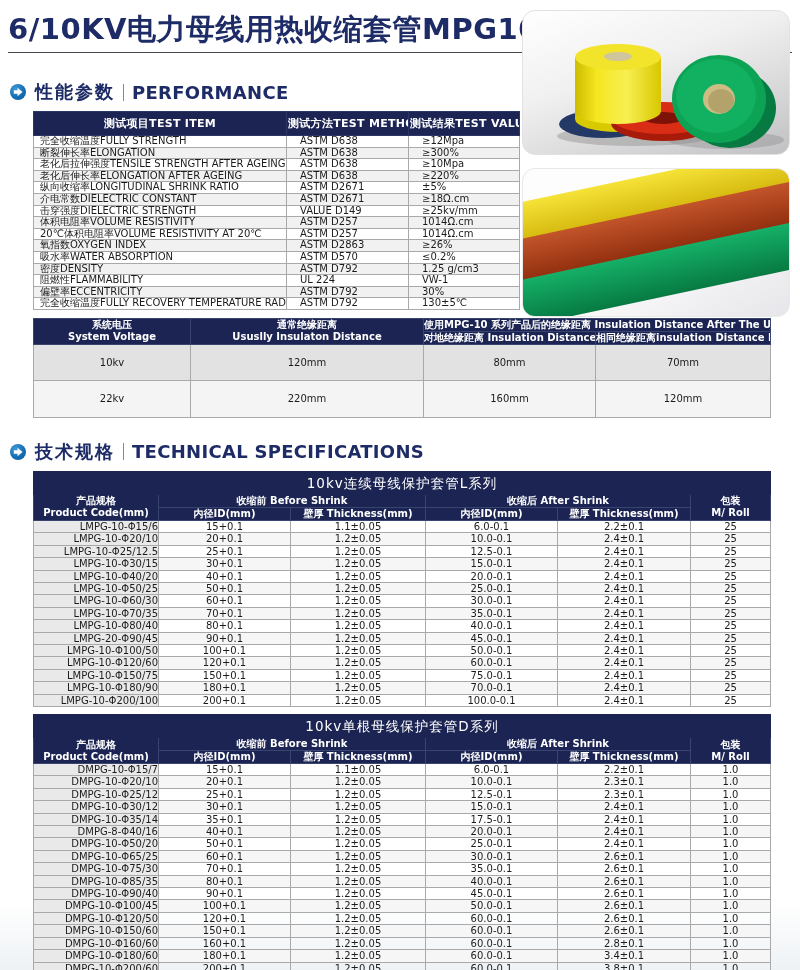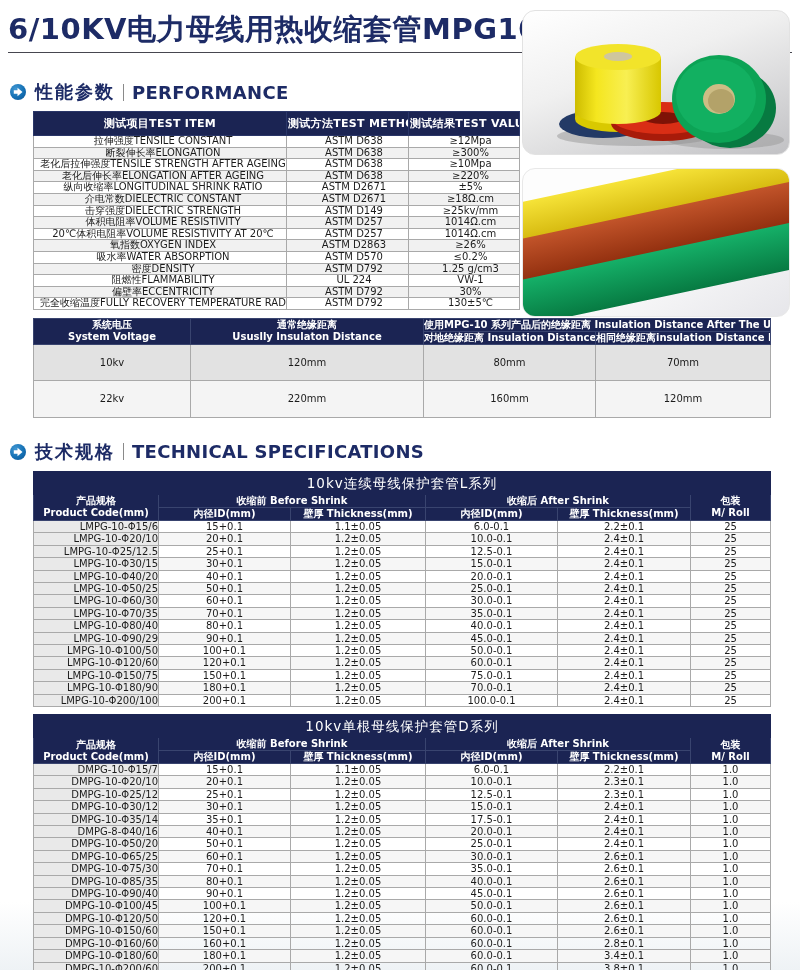--- a/index.html
+++ b/index.html
@@ -15,21 +15,21 @@
   .sh2{margin-top:23px;}
   .bullet{width:16px;height:16px;border-radius:50%;background:radial-gradient(circle at 35% 30%,#3f96d2,#1470b4 55%,#0c5290);
           display:inline-flex;align-items:center;justify-content:center;margin-right:9px;flex:0 0 16px;}
   .zh{font-size:18px;font-weight:700;color:#1d2b66;letter-spacing:2px;}
   .vsep{width:1px;height:17px;background:#8a8a8a;margin:0 8px;}
   .en{font-size:18px;font-weight:700;color:#1d2b66;letter-spacing:0.3px;}
   
   table{border-collapse:collapse;table-layout:fixed;margin-left:33px;}
   td,th{overflow:hidden;white-space:nowrap;}
   
-  .perf{width:486px;margin-top:2px;text-align:center;}
+  .perf{width:486px;margin-top:2px;}
   .perf th{background:#1b2453;color:#fff;font-size:11px;font-weight:700;height:21px;border:1px solid #2a3668;letter-spacing:0.3px;}
   .perf td{font-size:10px;height:10.6px;line-height:10.6px;border:1px solid #a9a9a9;padding:0 0 0 6px;color:#1b1b1b;}
   .perf td:nth-child(2),.perf td:nth-child(3){padding-left:13px;}
   .perf tbody tr:nth-child(even) td{background:#f1f1f1;}
   
   .ins{width:737px;margin-top:8px;}
   .ins th{background:#1b2453;color:#fff;font-size:10px;font-weight:600;border:1px solid #39446f;height:12px;line-height:11px;padding:0;}
   .ins td{font-size:10px;text-align:center;border:1px solid #a9a9a9;height:11.5px;line-height:11.5px;padding:12px;color:#1b1b1b;}
   .ins tbody tr:nth-child(1) td{background:#e2e2e2;}
   .ins tbody tr:nth-child(2) td{background:#f4f4f4;}
@@ -132,21 +132,21 @@
       </colgroup>
     <thead>
       <tr>
         <th>测试项目TEST ITEM</th>
         <th>测试方法TEST METHOD</th>
         <th>测试结果TEST VALUE</th>
       </tr>
     </thead>
     <tbody>
         <tr>
-          <td>拉伸强度TENSILE CONSTANT</td>
+          <td>完全收缩温度FULLY STRENGTH</td>
           <td>ASTM D638</td>
           <td>≥12Mpa</td>
         </tr>
         <tr>
           <td>断裂伸长率ELONGATION</td>
           <td>ASTM D638</td>
           <td>≥300%</td>
         </tr>
         <tr>
           <td>老化后拉伸强度TENSILE STRENGTH AFTER AGEING</td>
@@ -163,21 +163,21 @@
           <td>ASTM D2671</td>
           <td>±5%</td>
         </tr>
         <tr>
           <td>介电常数DIELECTRIC CONSTANT</td>
           <td>ASTM D2671</td>
           <td>≥18Ω.cm</td>
         </tr>
         <tr>
           <td>击穿强度DIELECTRIC STRENGTH</td>
-          <td>ASTM D149</td>
+          <td>VALUE D149</td>
           <td>≥25kv/mm</td>
         </tr>
         <tr>
           <td>体积电阻率VOLUME RESISTIVITY</td>
           <td>ASTM D257</td>
           <td>1014Ω.cm</td>
         </tr>
         <tr>
           <td>20℃体积电阻率VOLUME RESISTIVITY AT 20℃</td>
           <td>ASTM D257</td>
@@ -366,21 +366,21 @@
         </tr>
         <tr>
           <td>LMPG-10-Φ80/40</td>
           <td>80+0.1</td>
           <td>1.2±0.05</td>
           <td>40.0-0.1</td>
           <td>2.4±0.1</td>
           <td>25</td>
         </tr>
         <tr>
-          <td>LMPG-10-Φ90/29</td>
+          <td>LMPG-20-Φ90/45</td>
           <td>90+0.1</td>
           <td>1.2±0.05</td>
           <td>45.0-0.1</td>
           <td>2.4±0.1</td>
           <td>25</td>
         </tr>
         <tr>
           <td>LMPG-10-Φ100/50</td>
           <td>100+0.1</td>
           <td>1.2±0.05</td>

